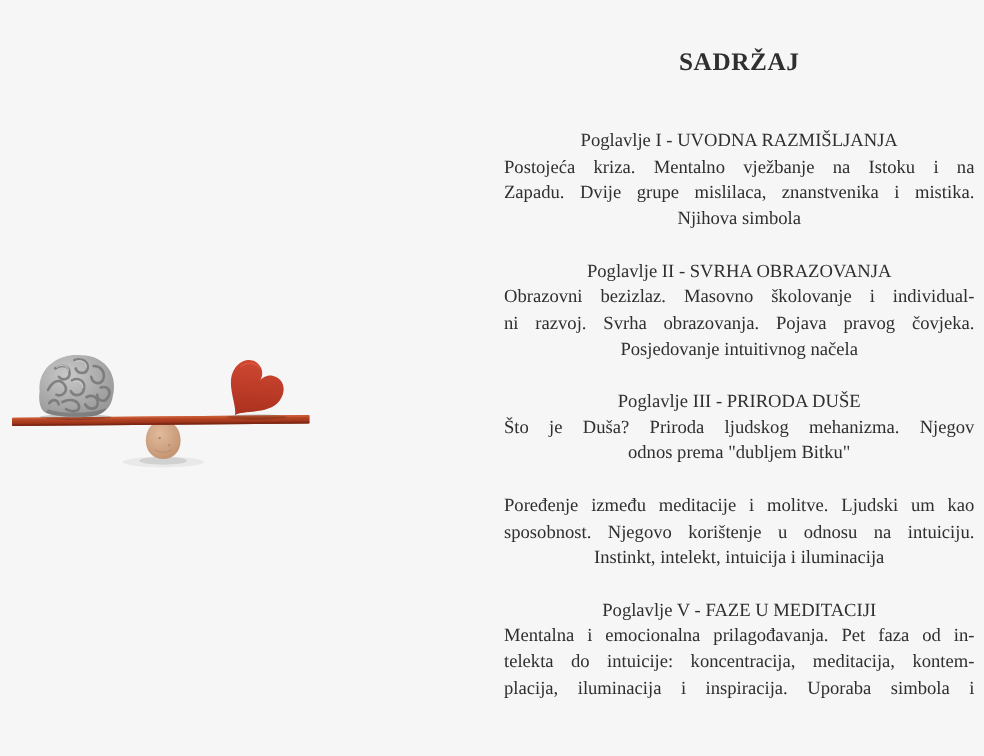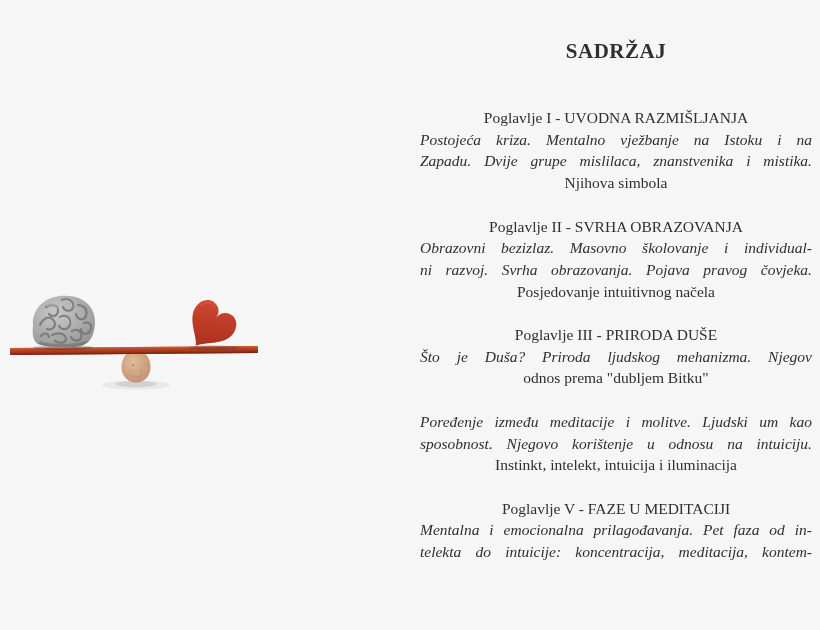--- a/index.html
+++ b/index.html
@@ -42,21 +42,20 @@
     font-size: 21px;
     line-height: 26px;
     letter-spacing: 0.5px;
     margin-bottom: 43px;
   }
   .chapter + .chapter { margin-top: 21.7px; }
   .line { min-height: 21.7px; }
   .line.justify {
     text-align: justify;
     text-align-last: justify;
-    font-style: italic;
   }
   .line.center {
     text-align: center;
     text-align-last: center;
   }
   .chapter-heading { font-weight: normal; }
   .chapter-heading b { font-weight: normal; }
 </style>
 </head>
 <body style="background: rgb(246, 246, 246);">
@@ -154,17 +153,18 @@
         </div>
         <div class="chapter">
           <div class="line justify">Poređenje između meditacije i molitve. Ljudski um kao</div>
           <div class="line justify">sposobnost. Njegovo korištenje u odnosu na intuiciju.</div>
           <div class="line center">Instinkt, intelekt, intuicija i iluminacija</div>
         </div>
         <div class="chapter">
           <div class="line center chapter-heading"><b>Poglavlje V -</b> FAZE U MEDITACIJI</div>
           <div class="line justify">Mentalna i emocionalna prilagođavanja. Pet faza od in-</div>
           <div class="line justify">telekta do intuicije: koncentracija, meditacija, kontem-</div>
+          <div class="line justify">placija, iluminacija i inspiracija. Uporaba simbola i</div>
         </div>
       </div>
   </div>
 
 </div>
 
 </body></html>

